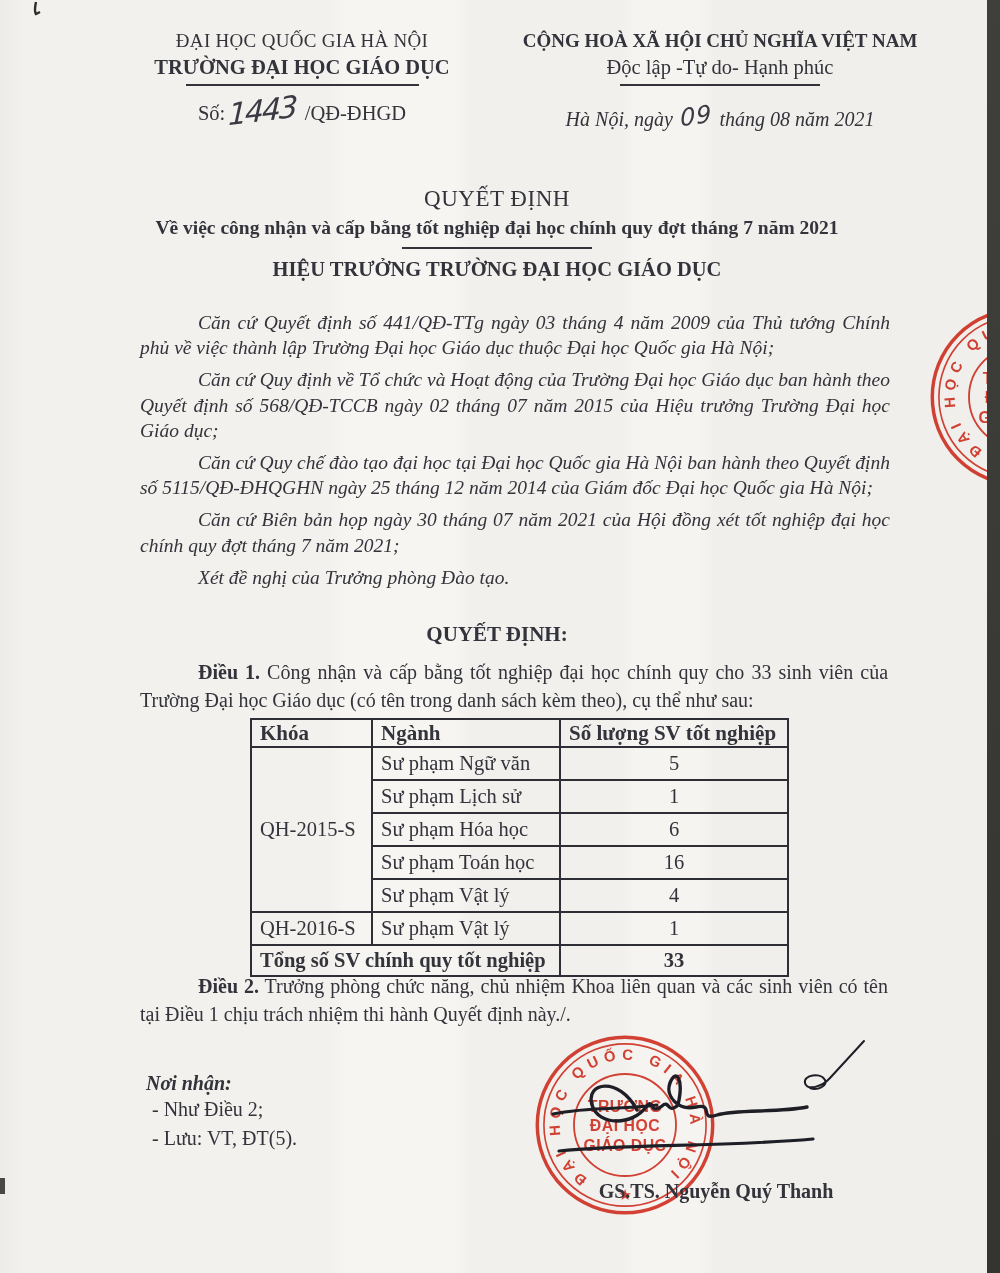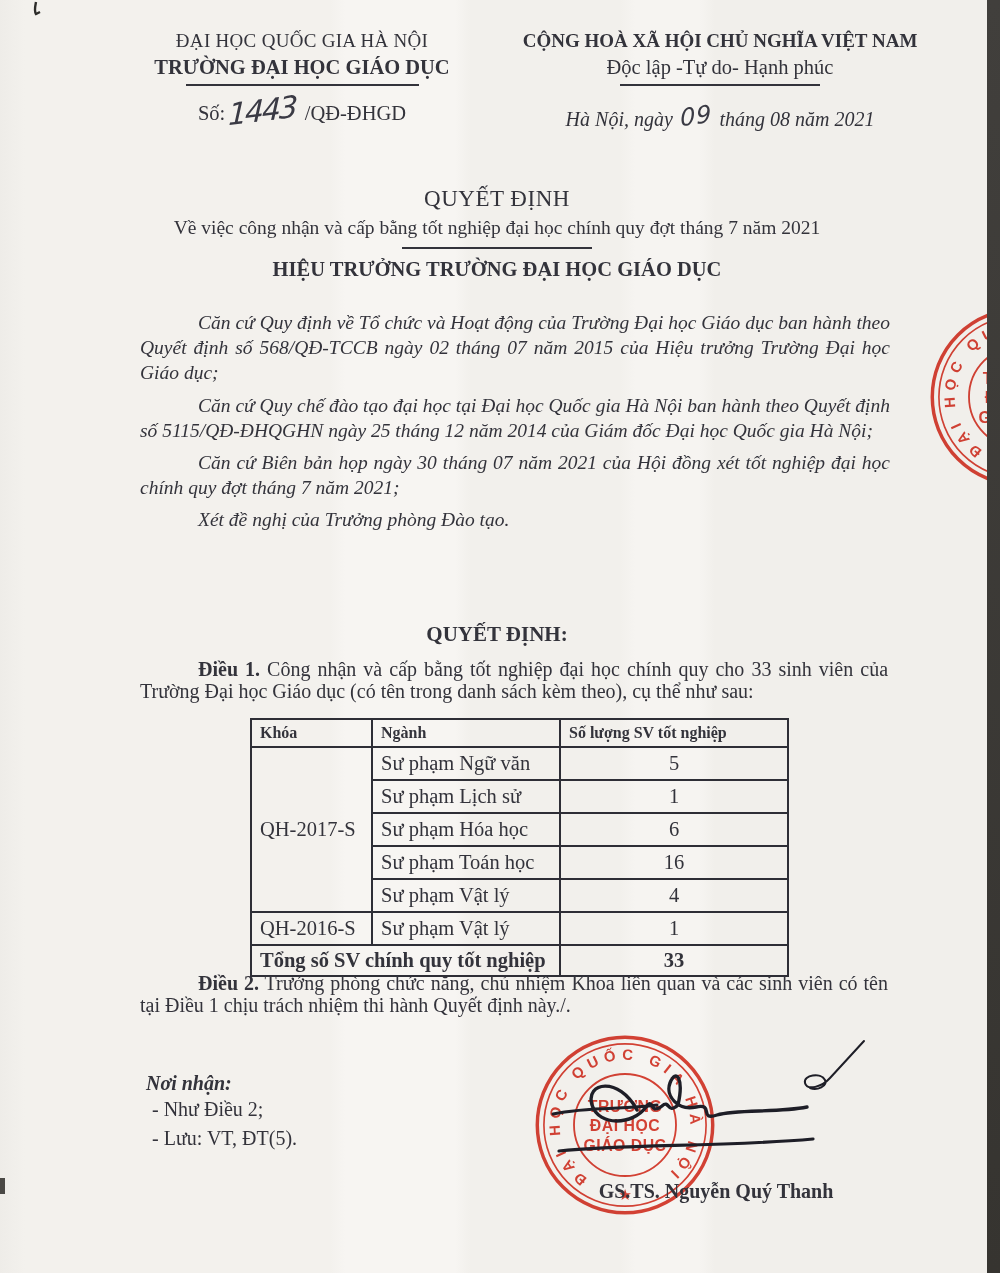--- a/index.html
+++ b/index.html
@@ -27,35 +27,35 @@
   .hR .l1{font-size:19px;font-weight:bold;}
   .hR .l2{font-size:20.5px;font-weight:normal;margin-top:4px;}
   .hR .rule{width:200px;margin:5px auto 0;}
   .hR .date{font-size:20px;font-style:italic;margin-top:18px;}
   .hand{font-family:"DejaVu Sans",sans-serif;font-style:italic;display:inline-block;color:#3a3a44;}
   .hand.num{font-size:30px;letter-spacing:-2px;transform:rotate(-7deg) skewX(-9deg);margin:0 3px;position:relative;top:1px;}
   .hand.day{font-size:24px;letter-spacing:1px;transform:rotate(-8deg) skewX(-6deg);margin:0 7px;position:relative;top:-2px;}
   
   .titleBlk{left:0;top:186px;width:994px;text-align:center;}
   .titleBlk .t1{font-size:23px;font-weight:normal;letter-spacing:.5px;}
-  .titleBlk .t2{font-size:19.5px;font-weight:normal;margin-top:5px;}
+  .titleBlk .t2{font-size:19.5px;font-weight:bold;margin-top:5px;}
   .titleBlk .rule{width:190px;margin:8px auto 0;}
   .titleBlk .t3{font-size:20.5px;font-weight:bold;margin-top:9px;}
   
   .preamble{left:140px;top:310px;width:750px;}
   .preamble p{margin:0 0 7px 0;text-indent:58px;font-size:19.5px;font-style:italic;
     line-height:25.2px;text-align:justify;}
   .orderHead{left:0;top:622px;width:994px;text-align:center;font-size:21px;font-weight:bold;}
-  .article{left:140px;top:658px;width:748px;font-size:20px;line-height:22px;text-align:justify;text-indent:58px;}
+  .article{left:140px;top:658px;width:748px;font-size:20px;line-height:28px;text-align:justify;text-indent:58px;}
   .article2{top:972px;}
   
   .tblWrap{left:250px;top:718px;}
   table{border-collapse:collapse;background:transparent;}
   th,td{border:2px solid #2e2e36;padding:0 8px;font-size:20.5px;color:#33333b;}
-  th{text-align:left;height:26px;font-size:16px;}
+  th{text-align:left;height:26px;font-size:21px;}
   .brow td{height:31px;}
   .trow td{height:29px;border-radius:12px;}
   td.num{text-align:center;}
   td.khoa{vertical-align:middle;}
   
   .recip{left:146px;top:1072px;width:300px;}
   .recip .lab{font-size:20px;font-weight:bold;font-style:italic;}
   .recip .it{font-size:20px;line-height:29px;padding-left:6px;}
   
   .sigTitle{left:540px;top:1040px;width:352px;text-align:center;font-size:20.5px;font-weight:bold;}
@@ -93,20 +93,21 @@
   </div>
 
   <div class="abs titleBlk">
     <div class="t1">QUYẾT ĐỊNH</div>
     <div class="t2">Về việc công nhận và cấp bằng tốt nghiệp đại học chính quy đợt tháng 7 năm 2021</div>
     <div class="rule"></div>
     <div class="t3">HIỆU TRƯỞNG TRƯỜNG ĐẠI HỌC GIÁO DỤC</div>
   </div>
 
   <div class="abs preamble">
+    <p>Căn cứ Quyết định số 441/QĐ-TTg ngày 03 tháng 4 năm 2009 của Thủ tướng Chính phủ về việc thành lập Trường Đại học Giáo dục thuộc Đại học Quốc gia Hà Nội;</p>
     <p>Căn cứ Quy định về Tổ chức và Hoạt động của Trường Đại học Giáo dục ban hành theo Quyết định số 568/QĐ-TCCB ngày 02 tháng 07 năm 2015 của Hiệu trưởng Trường Đại học Giáo dục;</p>
     <p>Căn cứ Quy chế đào tạo đại học tại Đại học Quốc gia Hà Nội ban hành theo Quyết định số 5115/QĐ-ĐHQGHN ngày 25 tháng 12 năm 2014 của Giám đốc Đại học Quốc gia Hà Nội;</p>
     <p>Căn cứ Biên bản họp ngày 30 tháng 07 năm 2021 của Hội đồng xét tốt nghiệp đại học chính quy đợt tháng 7 năm 2021;</p>
     <p>Xét đề nghị của Trưởng phòng Đào tạo.</p>
   </div>
 
   <div class="abs orderHead">QUYẾT ĐỊNH:</div>
 
   <div class="abs article"><span class="b">Điều 1.</span><span> Công nhận và cấp bằng tốt nghiệp đại học chính quy cho 33 sinh viên của Trường Đại học Giáo dục (có tên trong danh sách kèm theo), cụ thể như sau:</span></div>
 
@@ -119,21 +120,21 @@
         </colgroup>
       <thead>
         <tr>
           <th class="b">Khóa</th>
           <th class="b">Ngành</th>
           <th class="b">Số lượng SV tốt nghiệp</th>
         </tr>
       </thead>
       <tbody>
         <tr class="brow">
-          <td class="khoa" rowspan="5">QH-2017-S</td>
+          <td class="khoa" rowspan="5">QH-2015-S</td>
           <td>Sư phạm Ngữ văn</td>
           <td class="num">5</td>
         </tr>
         <tr class="brow">
           <td>Sư phạm Lịch sử</td>
           <td class="num">1</td>
         </tr>
         <tr class="brow">
           <td>Sư phạm Hóa học</td>
           <td class="num">6</td>

